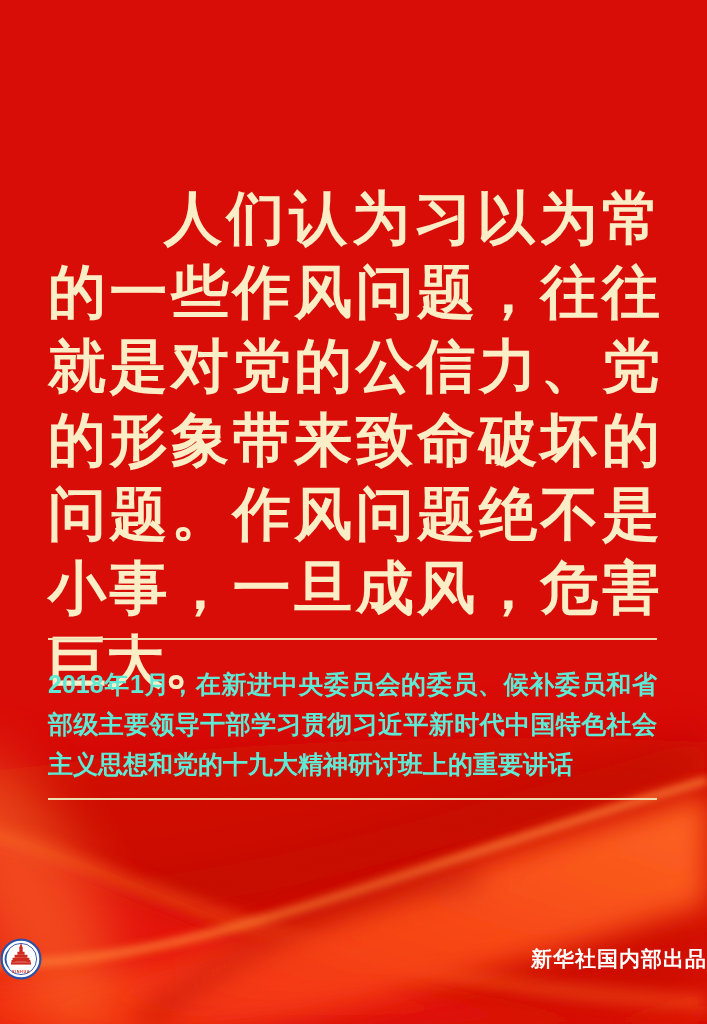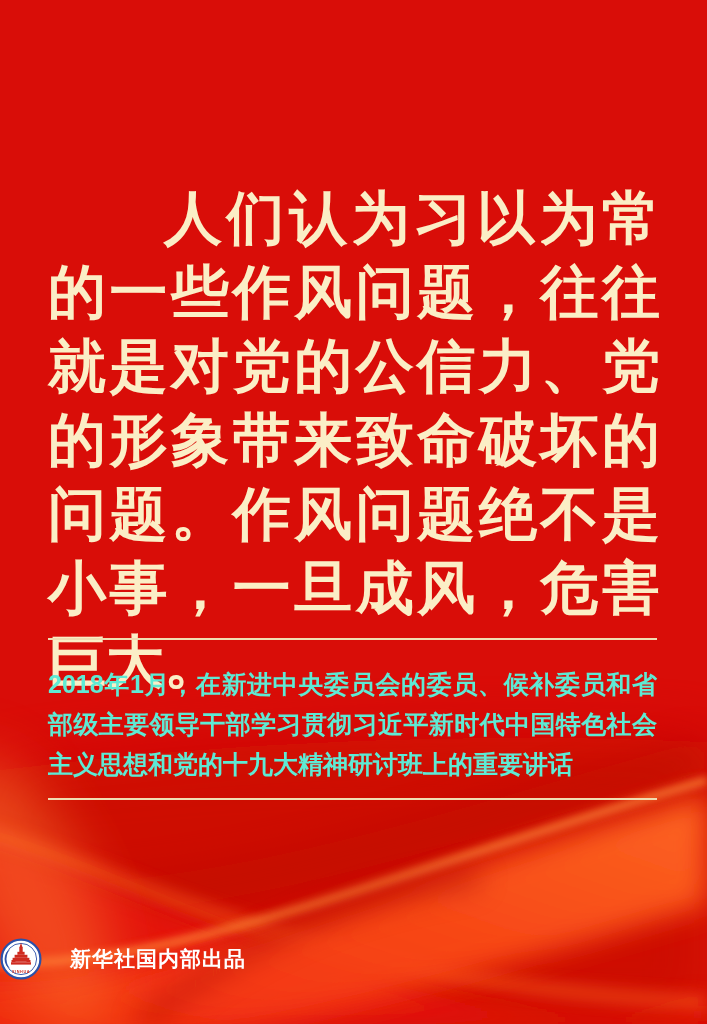--- a/index.html
+++ b/index.html
@@ -35,21 +35,21 @@
     left:48px;width:609px;top:664px;
     margin:0;
     font-weight:600;
     font-size:25px;line-height:40px;
     text-align:justify;
     text-justify:inter-ideograph;
   }
   .footer{
     position:absolute;
     left:0;right:0;top:936px;height:46px;
-    display:flex;align-items:center;justify-content:flex-start;
+    display:flex;align-items:center;justify-content:space-between;
     gap:28px;
   }
   .producer{
     font-size:21px;font-weight:700;letter-spacing:1px;
   }
   .logo{display:block;}
 </style>
 </head>
 <body>
 

